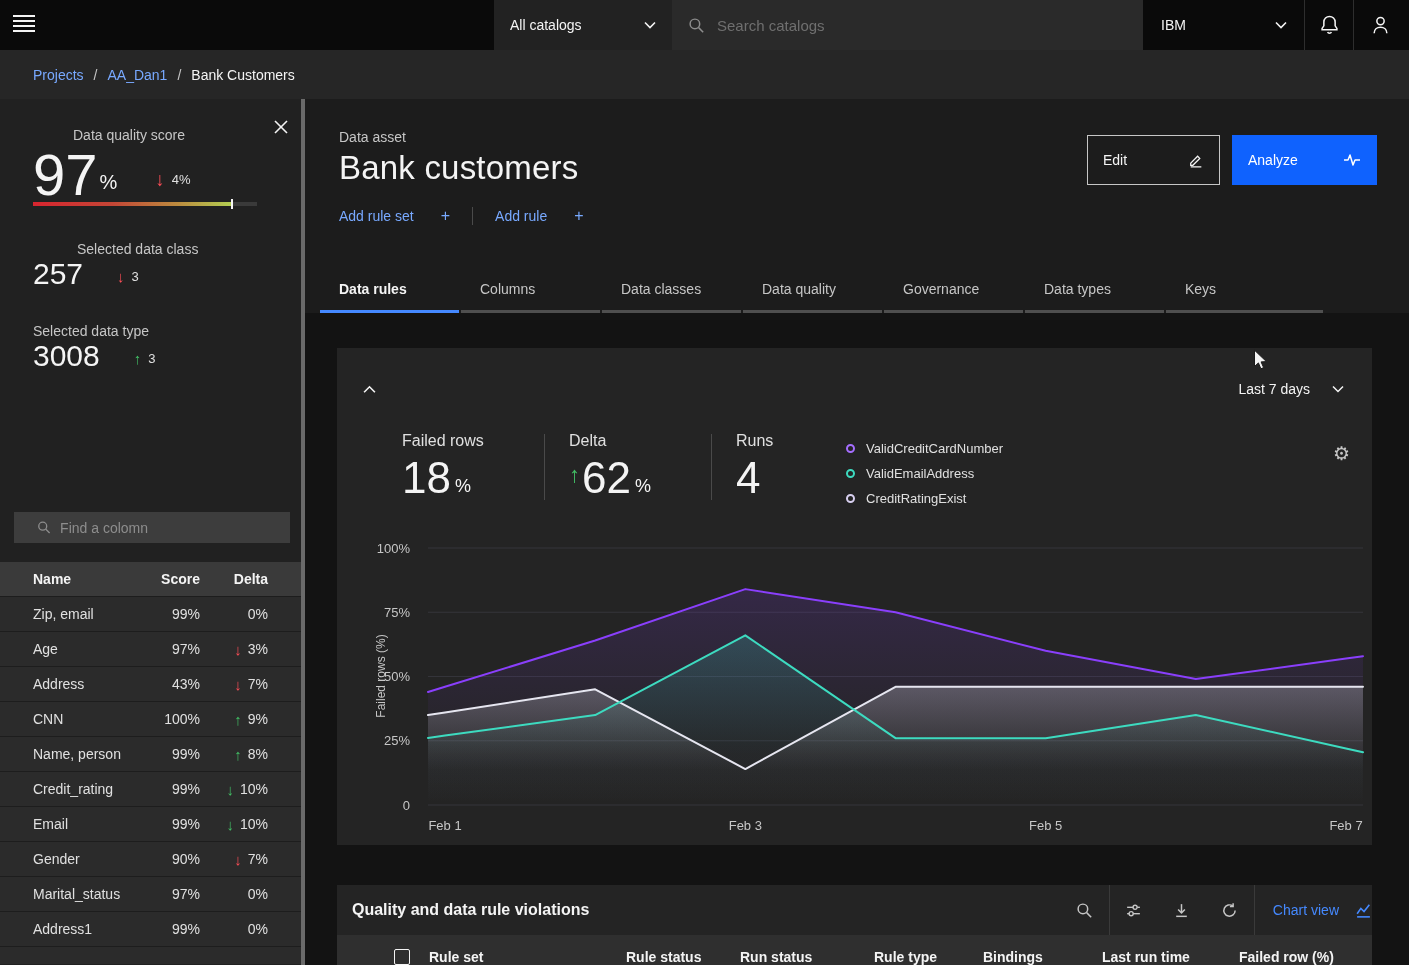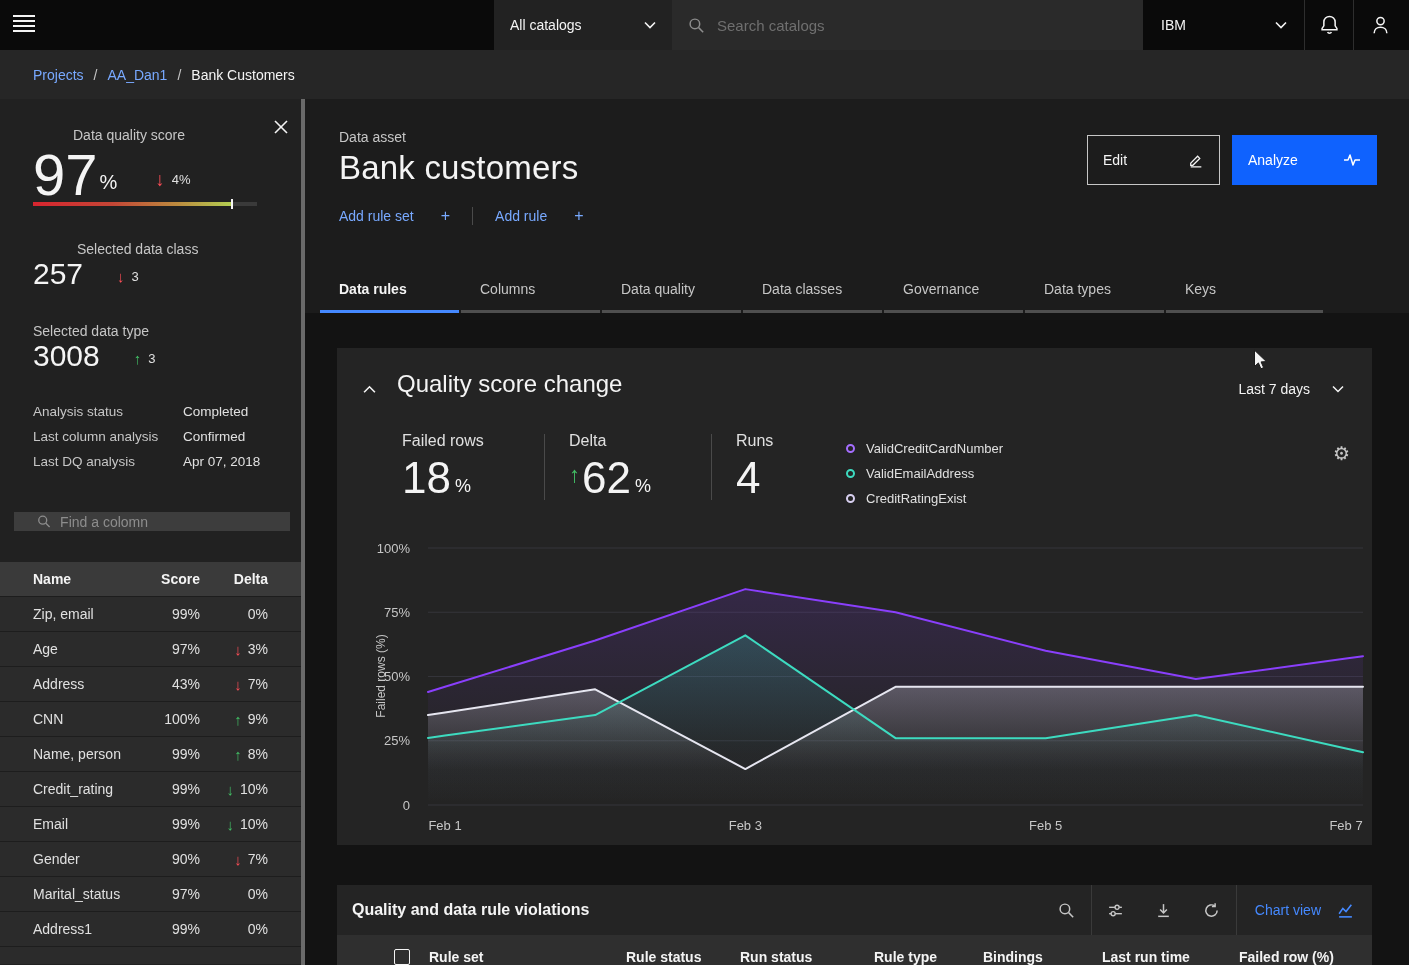--- a/index.html
+++ b/index.html
@@ -49,21 +49,21 @@
   .sb-class-label { position:absolute; left:33px; top:142px;margin-left:44px; }
   .sb-class-row { position:absolute; left:33px; top:158px; display:flex; align-items:center; }
   .mid-num { color:#f4f4f4; font-size:30px; font-weight:300; }
   .sb-type-label { position:absolute; left:33px; top:224px; }
   .sb-type-row { position:absolute; left:33px; top:240px; display:flex; align-items:center; }
   .mid-delta { display:flex; align-items:center; margin-left:34px; margin-top:4px; }
   .sb-meta { position:absolute; left:33px; top:300px; width:245px; }
   .sb-meta .mrow { display:flex; height:25px; align-items:center; font-size:13.5px; }
   .sb-meta .ml { width:150px; color:#c6c6c6; }
   .sb-meta .mv { color:#e0e0e0; }
-  .sb-search { position:absolute; left:14px; top:413px; width:276px; height:19px; background:#3d3d3d; display:flex; align-items:center; padding:0 23px; }
+  .sb-search { position:absolute; left:14px; top:413px; width:276px; height:31px; background:#3d3d3d; display:flex; align-items:center; padding:0 23px; }
   .sb-search input { background:transparent; border:none; outline:none; color:#c6c6c6; font-size:14px; margin-left:9px; width:220px; font-family:"Liberation Sans",sans-serif; }
   .sb-search input::placeholder { color:#8d8d8d; }
   .sb-table { position:absolute; left:0; top:463px; width:305px; }
   .sb-thead { display:grid; grid-template-columns:1fr 60px 68px; padding:0 37px 0 33px; height:34px; align-items:center; background:#3a3a3a; color:#f4f4f4; font-size:14px; font-weight:700; }
   .sb-thead .c2,.sb-row .c2 { text-align:right; }
   .sb-thead .c3,.sb-row .c3 { text-align:right; }
   .sb-row { display:grid; grid-template-columns:1fr 60px 68px; padding:0 37px 0 33px; height:35px; align-items:center; background:#2b2b2b; border-top:1px solid #1d1d1d; color:#e0e0e0; font-size:14px; cursor:pointer; }
   .sb-row .c3 { display:flex; justify-content:flex-end; align-items:center; gap:6px; }
   .sb-partial { height:18px; background:#2b2b2b; border-top:1px solid #1d1d1d; }
   .sb-scrollbar { position:absolute; right:0; top:0; width:4px; height:866px; background:#6a6a6a; cursor:pointer; }
@@ -104,21 +104,21 @@
   .legend { position:absolute; left:509px; top:88px; list-style:none; }
   .legend li { display:flex; align-items:center; height:25px; cursor:pointer; }
   .legend .dot { width:9px; height:9px; border-radius:50%; border:2px solid #fff; margin-right:11px; }
   .legend .lt { color:#e0e0e0; font-size:13px; }
   .gear { position:absolute; right:22px; top:96px; color:#c6c6c6; font-size:19px; cursor:pointer; line-height:1; }
 
   .chart-wrap { position:absolute; left:20px; top:190px; width:1015px; height:300px; }
 
   
   .v-title { position:absolute; left:15px; top:16px; color:#f4f4f4; font-size:16px; font-weight:700; }
-  .v-tools { position:absolute; right:0; top:0; height:50px; display:flex; align-items:center; padding-right:18px; }
+  .v-tools { position:absolute; right:0; top:0; height:50px; display:flex; align-items:center; }
   .v-tool { width:48px; height:50px; display:flex; align-items:center; justify-content:center; cursor:pointer; }
   .v-div { width:1px; height:50px; background:#3a3a3a; }
   .chart-view { display:flex; align-items:center; margin-left:18px; cursor:pointer; }
   .chart-view .cv-label { color:#4589ff; font-size:14px; margin-right:16px; }
   .v-head { position:absolute; left:0; top:50px; width:1035px; height:48px; background:#2f2f2f; }
   .v-check { position:absolute; left:57px; top:14px; width:16px; height:16px; border:1.5px solid #f4f4f4; border-radius:2px; cursor:pointer; }
   .v-col { position:absolute; top:14px; color:#f4f4f4; font-size:14px; font-weight:700; white-space:nowrap; }
   .vc-0{left:92px}.vc-1{left:289px}.vc-2{left:403px}.vc-3{left:537px}.vc-4{left:646px}.vc-5{left:765px}.vc-6{left:902px}
 
   .cursor { position:absolute; left:1253px; top:349px; z-index:50; pointer-events:none; }
@@ -207,34 +207,20 @@
       </span>
     </div>
     <div class="sb-label sb-type-label">Selected data type</div>
     <div class="sb-type-row">
       <span class="mid-num">3008</span>
       <span class="mid-delta">
         <span class="arrow sm green" id="type-arrow">↑</span>
         <span class="delta-txt">3</span>
       </span>
     </div>
-    <div class="sb-meta" id="meta-rows">
-        <div class="mrow">
-          <span class="ml">Analysis status</span>
-          <span class="mv">Completed</span>
-        </div>
-        <div class="mrow">
-          <span class="ml">Last column analysis</span>
-          <span class="mv">Confirmed</span>
-        </div>
-        <div class="mrow">
-          <span class="ml">Last DQ analysis</span>
-          <span class="mv">Apr 07, 2018</span>
-        </div>
-      </div>
     <div class="sb-search">
       <svg width="15" height="15" viewBox="0 0 16 16">
           <circle cx="6.5" cy="6.5" r="4.5" fill="none" stroke="#8d8d8d" stroke-width="1.5"></circle>
           <line x1="10" y1="10" x2="14.3" y2="14.3" stroke="#8d8d8d" stroke-width="1.5"></line>
         </svg>
       <input type="text" placeholder="Find a colomn" style="">
     </div>
     <div class="sb-table">
       <div class="sb-thead" id="col-head">
           <span class="c1">Name</span>
@@ -353,44 +339,43 @@
         </svg>
     </button>
     <div class="tabs" id="tabs">
         <div class="tab active" style="width: 139px;">
           <span>Data rules</span>
         </div>
         <div class="tab" style="width: 139px;">
           <span>Columns</span>
         </div>
         <div class="tab" style="width: 139px;">
+          <span>Data classes</span>
+        </div>
+        <div class="tab" style="width: 139px;">
           <span>Data quality</span>
-        </div>
-        <div class="tab" style="width: 139px;">
-          <span>Data classes</span>
         </div>
         <div class="tab" style="width: 139px;">
           <span>Governance</span>
         </div>
         <div class="tab" style="width: 139px;">
           <span>Data types</span>
         </div>
         <div class="tab" style="width: 157px;">
           <span>Keys</span>
         </div>
       </div>
   </div>
 
   <div class="card card-quality">
     <div class="collapse-btn">
       <svg width="13" height="9" viewBox="0 0 12 8">
           <polyline points="1,6.5 6,1.5 11,6.5" fill="none" stroke="#f4f4f4" stroke-width="1.5"></polyline>
         </svg>
     </div>
-    <div class="q-title">Quality score change</div>
     <div class="range-sel">
       <span>Last 7 days</span>
       <svg width="12" height="8" viewBox="0 0 12 8">
           <polyline points="1,1.5 6,6.5 11,1.5" fill="none" stroke="#f4f4f4" stroke-width="1.5"></polyline>
         </svg>
     </div>
 
     <div class="stats">
       <div class="stat">
         <div class="stat-label">Failed rows</div>

